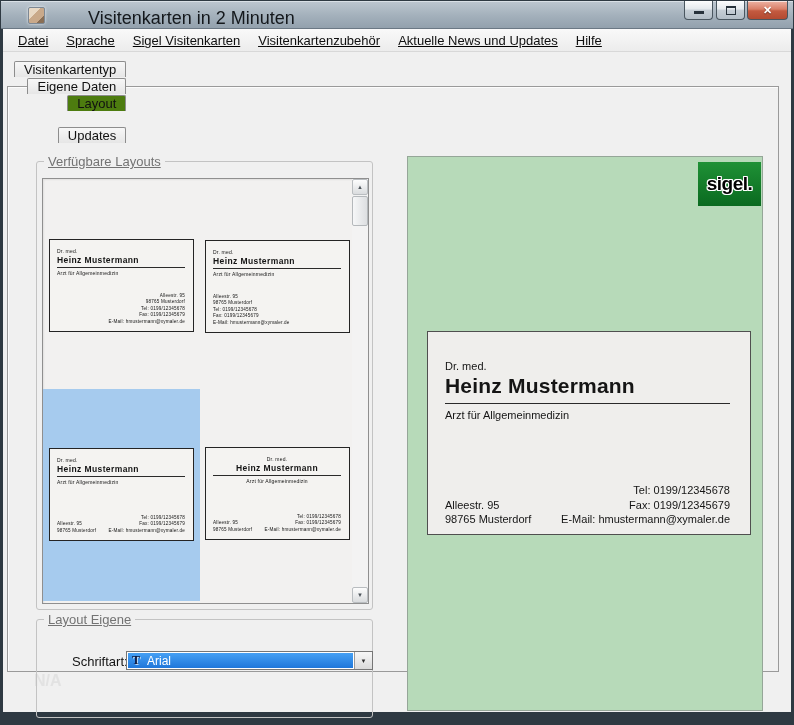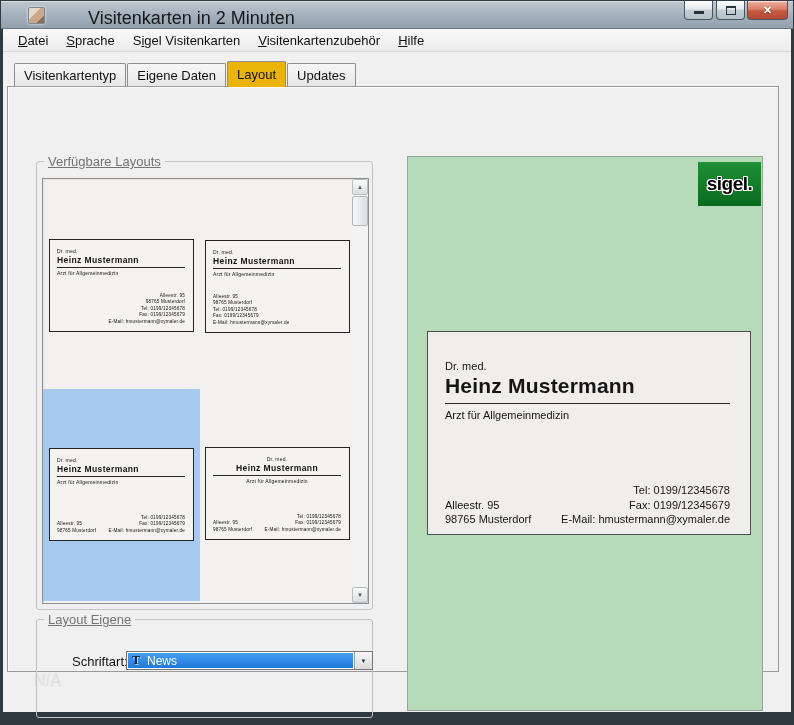--- a/index.html
+++ b/index.html
@@ -22,30 +22,30 @@
   .btn-close { left:747px; width:41px; background:linear-gradient(#edb3a4,#d97f68 45%,#c35a40 55%,#b34a31); }
   .min-glyph { width:10px; height:3px; background:#27323b; margin-top:5px; }
   .max-glyph { width:10px; height:9px; border:1px solid #27323b; border-top:2px solid #27323b; background:transparent; }
   .close-glyph { font-size:11px; font-weight:bold; color:#fff; text-shadow:0 1px 1px rgba(0,0,0,.45); }
 
   .content { position:absolute; left:3px; top:29px; width:788px; height:683px; background:#f0f0f0; }
 
   
   .menubar { position:absolute; left:0; top:0; width:788px; height:23px;
     background:linear-gradient(#f9f9f9,#ececec); border-bottom:1px solid #d8d8d8;
-    display:flex; align-items:center; padding-left:6px; }
+    display:flex; align-items:center; padding-left:6px;text-decoration:underline; }
   .menu-item { font-size:13px; color:#101010; padding:0 9px; height:23px; display:flex; align-items:center; }
   .accel { text-decoration:underline; }
 
   
-  .tabs { position:absolute; left:11px; top:32px; display:flex; align-items:flex-end; height:26px; z-index:5; }
+  .tabs { position:absolute; left:11px; top:32px; display:flex; align-items:flex-end; height:26px; z-index:5;flex-direction:column; }
   .tab { height:23px; margin-bottom:1px; padding:0 9px; display:flex; align-items:center; font-size:13px; color:#111;
     background:linear-gradient(#f7f7f7,#e6e6e6); border:1px solid #8d8d8d; border-bottom:none;
     border-radius:2px 2px 0 0; margin-right:1px; }
-  .tab.active { height:26px; margin-bottom:0; background:#eab308; position:relative; z-index:6; }
+  .tab.active { height:26px; margin-bottom:16px; background:#4d7c0f; position:relative; z-index:6; }
 
   .tab-page { position:absolute; left:4px; top:57px; width:772px; height:586px; background:#f0f0f0;
     border:1px solid #9a9a9a; box-shadow:inset 1px 1px 0 #fcfcfc; z-index:1; }
 
   
   .groupbox { position:absolute; border:1px solid #c3c3c3; border-radius:3px; }
   .gb-layouts { left:28px; top:74px; width:337px; height:449px; }
   .gb-details { left:28px; top:532px; width:337px; height:99px; }
   .gb-label { position:absolute; top:-8px; left:7px; background:#f0f0f0; padding:0 4px; font-size:13px; color:#737373;text-decoration:underline; }
 
@@ -141,20 +141,23 @@
       <div class="menu-item">
           <span><span></span><span class="accel">S</span><span>prache</span></span>
         </div>
       <div class="menu-item">
           <span><span>S</span><span class="accel">i</span><span>gel Visitenkarten</span></span>
         </div>
       <div class="menu-item">
           <span><span></span><span class="accel">V</span><span>isitenkartenzubehör</span></span>
         </div>
       <div class="menu-item">
+          <span><span></span><span class="accel">A</span><span>ktuelle News und Updates</span></span>
+        </div>
+      <div class="menu-item">
           <span><span></span><span class="accel">H</span><span>ilfe</span></span>
         </div>
     </div>
 
     <div class="tabs">
       <div class="tab">Visitenkartentyp</div>
       <div class="tab">Eigene Daten</div>
       <div class="tab active">Layout</div>
       <div class="tab">Updates</div>
     </div>
@@ -246,21 +249,21 @@
             </div>
         </div>
       </div>
 
       <div class="groupbox gb-details">
         <div class="gb-label">Layout Eigene</div>
         <div class="font-label">Schriftart:</div>
         <div class="combo">
           <div class="combo-sel">
             <span class="combo-tt">T</span>
-            <span class="combo-value">News</span>
+            <span class="combo-value">Arial</span>
           </div>
           <div class="combo-btn">
             <span>▼</span>
           </div>
         </div>
       </div>
 
       <div class="preview-panel">
         <div class="sigel-logo">
           <span class="sigel-text">sigel.</span>

